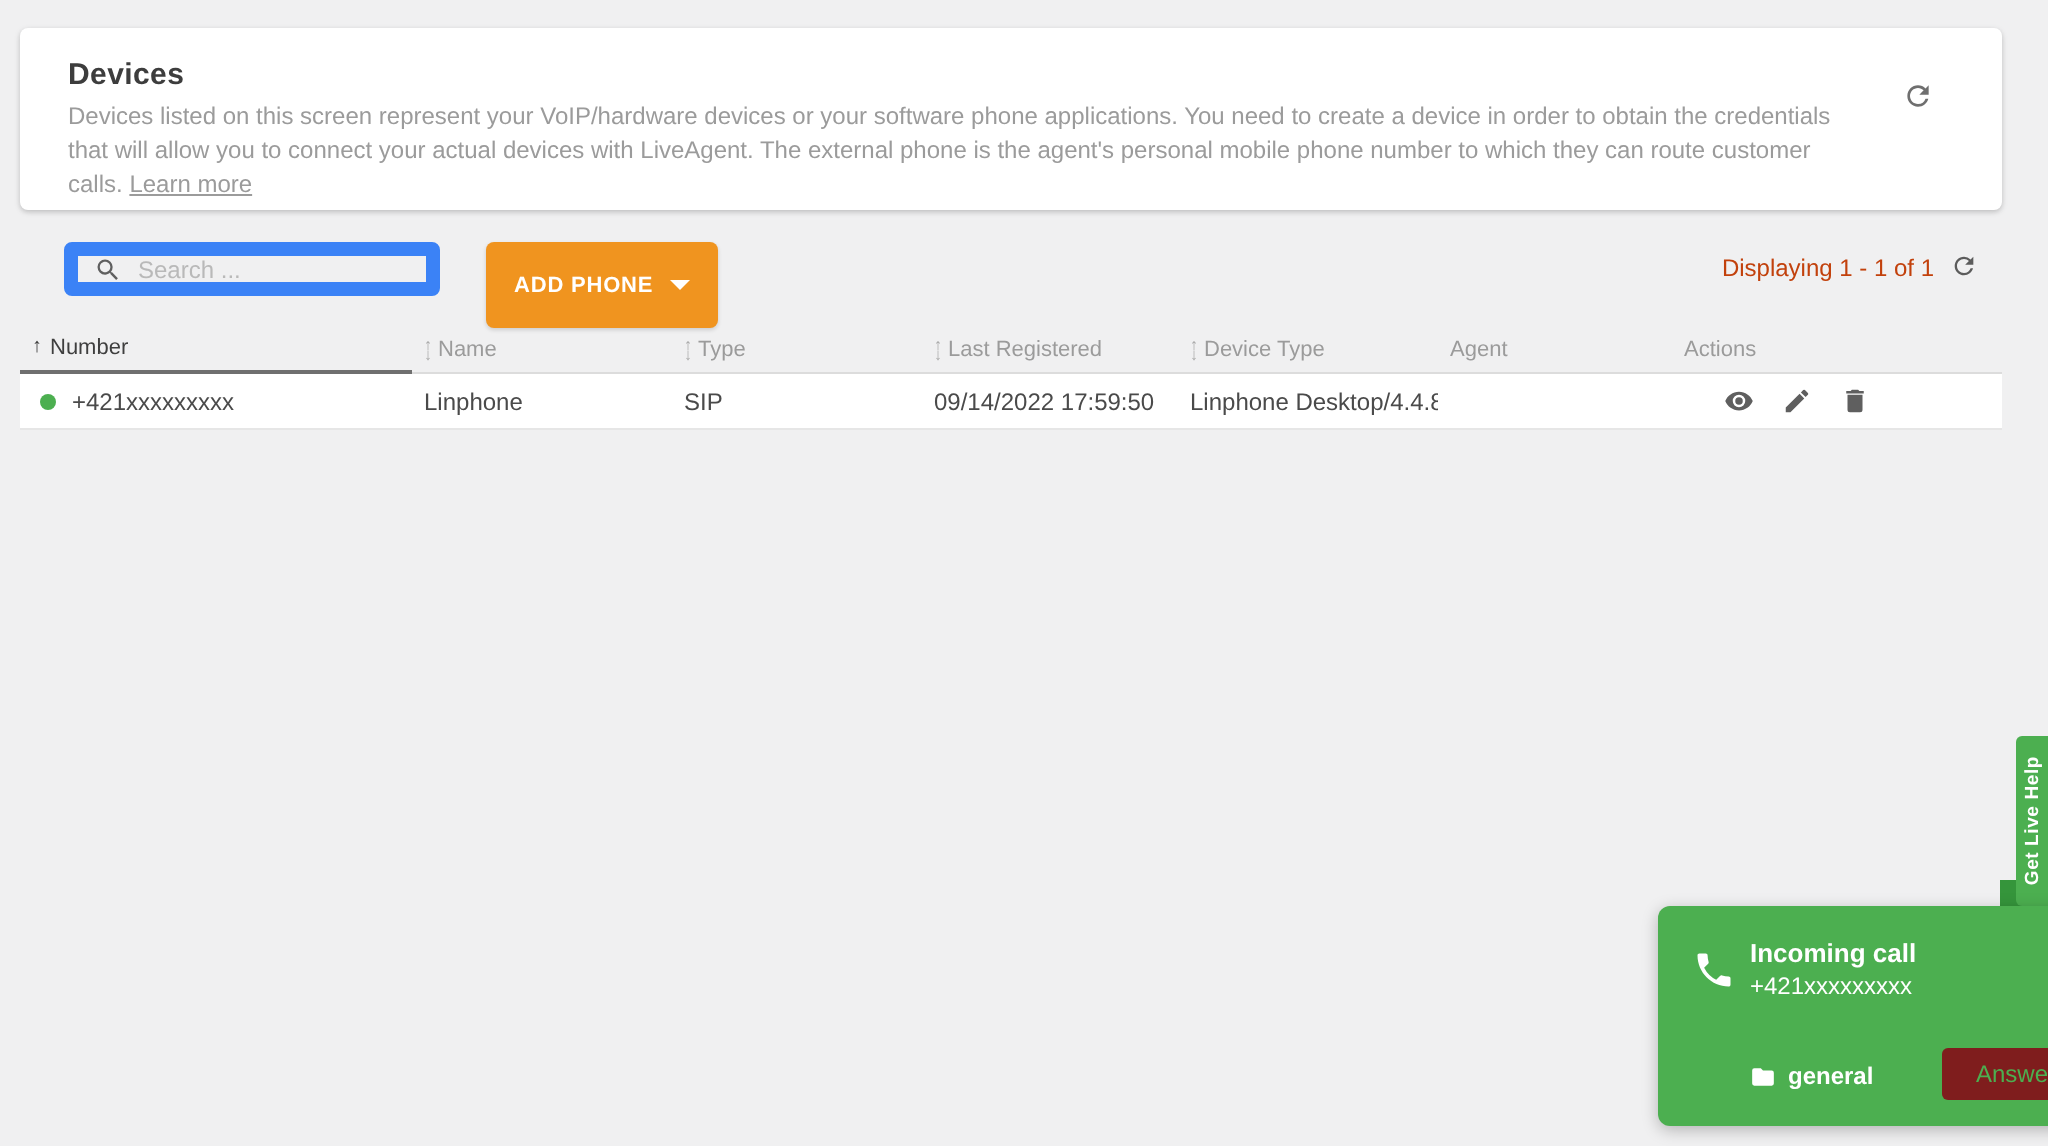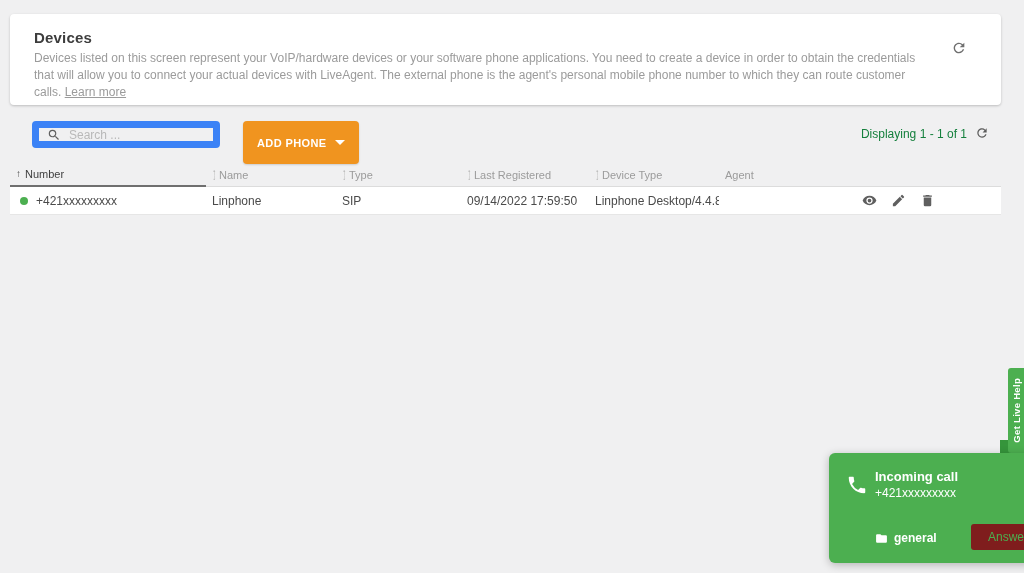--- a/index.html
+++ b/index.html
@@ -36,21 +36,21 @@
   }
   .search-box input::placeholder { color:#b9b9b9; }
   .add-phone-btn {
     position:absolute; left:233px; top:1px; height:43px; padding:0 14px;
     background:#f0941f; border:none; border-radius:4px; color:#ffffff;
     font-size:11px; font-weight:bold; letter-spacing:.4px; cursor:pointer;
     display:flex; align-items:center; gap:8px; font-family:"Liberation Sans",sans-serif;
     box-shadow:0 1px 2px rgba(0,0,0,.15);
   }
   .caret-down { width:0; height:0; border-left:5px solid transparent; border-right:5px solid transparent; border-top:5px solid #ffffff; }
-  .displaying { position:absolute; right:34px; top:7px; font-size:12px; color:#15803d; }
+  .displaying { position:absolute; right:34px; top:7px; font-size:12px; color:#c2410c; }
   .toolbar-refresh { position:absolute; right:12px; top:6px; width:14px; height:14px; color:#5c5c5c; cursor:pointer; }
 
   
   .grid-row { display:grid; grid-template-columns:196px 130px 125px 128px 130px 117px 1fr; }
   .table-header {
     position:absolute; left:10px; top:162px; width:991px; height:25px;
     border-bottom:1px solid #dcdcdc; align-items:center;
   }
   .th { font-size:11px; color:#9b9b9b; padding-left:6px; height:25px; display:flex; align-items:center; gap:4px; cursor:pointer; }
   .th.active { color:#3f3f3f; border-bottom:2px solid #6f6f6f; }
@@ -160,20 +160,23 @@
     </div>
     <div class="th">
       <span class="sort-both">
           <span>↑</span>
           <span>↓</span>
         </span>
       <span>Device Type</span>
     </div>
     <div class="th plain">
       <span>Agent</span>
+    </div>
+    <div class="th plain">
+      <span>Actions</span>
     </div>
   </div>
 
   <div class="data-row grid-row">
     <div class="td">
       <span class="status-dot"></span>
       <span>+421xxxxxxxxx</span>
     </div>
     <div class="td">Linphone</div>
     <div class="td">SIP</div>

